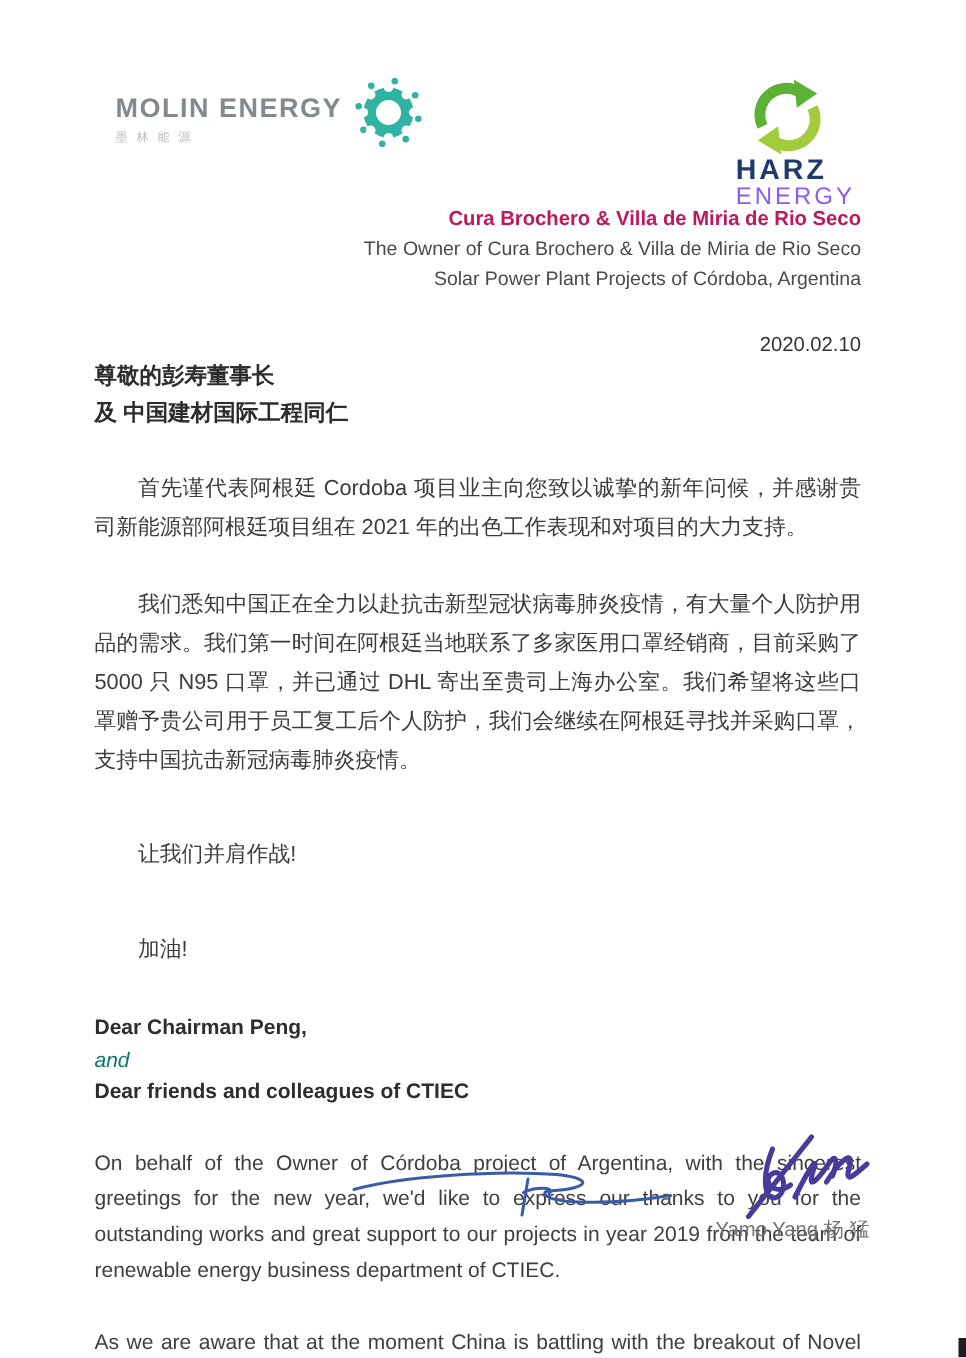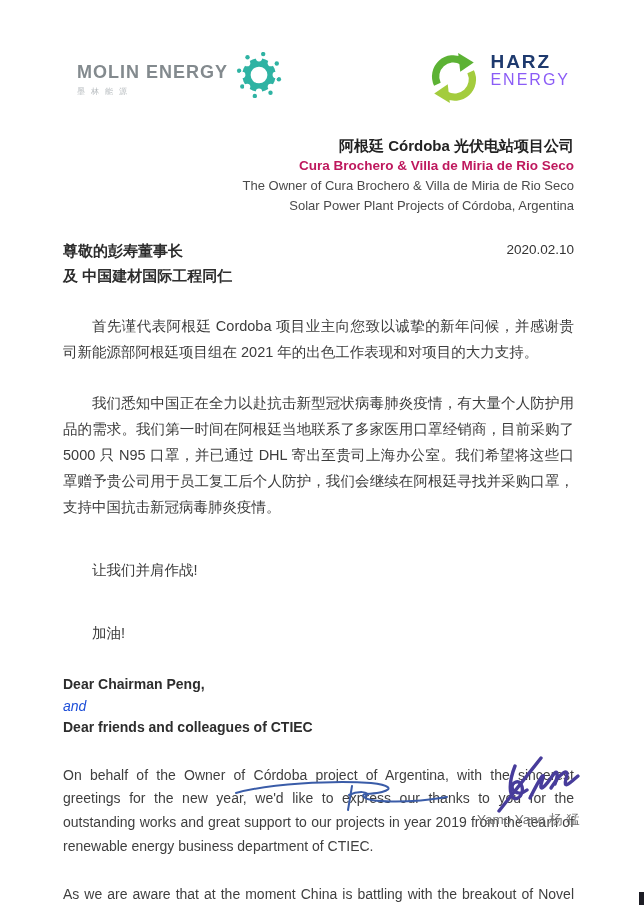--- a/index.html
+++ b/index.html
@@ -23,21 +23,21 @@
   .molin-text { margin-top:10px; margin-right:8px; }
   .molin-name {
     font-size:18px; font-weight:bold; letter-spacing:1px;
     color:#838a8e; font-stretch:condensed; white-space:nowrap;
   }
   .molin-sub {
     font-size:8px; color:#b7bcbf; letter-spacing:6px; margin-top:3px;
   }
   .molin-icon { width:46px; height:46px; display:block; }
 
-  .harz { display:flex; align-items:flex-start; }
+  .harz { display:flex; align-items:center;flex-direction:column; }
   .harz-icon { width:52px; height:52px; display:block; margin-right:10px; }
   .harz-line1 { font-size:19px; font-weight:bold; color:#1e3a6e; letter-spacing:2px; line-height:19px; }
   .harz-line2 { font-size:16px; color:#8b5cf6; letter-spacing:2px; line-height:17px; }
 
   
   .header-block {
     position:absolute; top:136px; right:70px;
     text-align:right; line-height:20px;
   }
   .hb-zh   { font-size:15px;  font-weight:bold; color:#222; }
@@ -52,21 +52,21 @@
   .sal-zh { font-size:15px; font-weight:bold; color:#2d2d2d; line-height:25px; }
   .p-zh {
     font-size:14.5px; line-height:26px; color:#3c3c3c;
     text-align:justify; text-indent:2em; margin-top:25px;
   }
   .slogan { margin-top:25px; font-size:14.5px; line-height:26px; }
   .slogan div { text-indent:2em;margin-top:37px; }
 
   .sal-en { margin-top:28px; font-size:14px; line-height:21.5px; color:#2d2d2d; }
   .sal-en .b { font-weight:bold; }
-  .sal-en .i { font-style:italic; color:#1d4ed8; }
+  .sal-en .i { font-style:italic; color:#0f766e; }
   .p-en {
     font-size:14px; line-height:23.7px; color:#3f3f3f;
     text-align:justify; margin-top:25px;
   }
 
   
   .sig-patricio-svg { position:absolute; left:233px; top:776px; width:218px; height:38px; }
   .sig-patricio-label {
     position:absolute; left:255px; top:811px; width:220px;
     text-align:center; font-size:13.5px; color:#4f4f4f; white-space:nowrap;
@@ -124,21 +124,20 @@
         <polygon points="21,49 6,40 19,31" fill="#a3cc3d"></polygon>
       </svg>
       <div>
         <div class="harz-line1">HARZ</div>
         <div class="harz-line2">ENERGY</div>
       </div>
     </div>
   </div>
 
   <div class="header-block">
-    <div class="hb-zh">阿根廷 Córdoba 光伏电站项目公司</div>
     <div class="hb-en-b">Cura Brochero &amp; Villa de Miria de Rio Seco</div>
     <div class="hb-en">The Owner of Cura Brochero &amp; Villa de Miria de Rio Seco</div>
     <div class="hb-en">Solar Power Plant Projects of Córdoba, Argentina</div>
     <div class="hb-date">2020.02.10</div>
   </div>
 
   <div class="body-block">
     <div class="sal-zh">尊敬的彭寿董事长</div>
     <div class="sal-zh">及 中国建材国际工程同仁</div>
 

